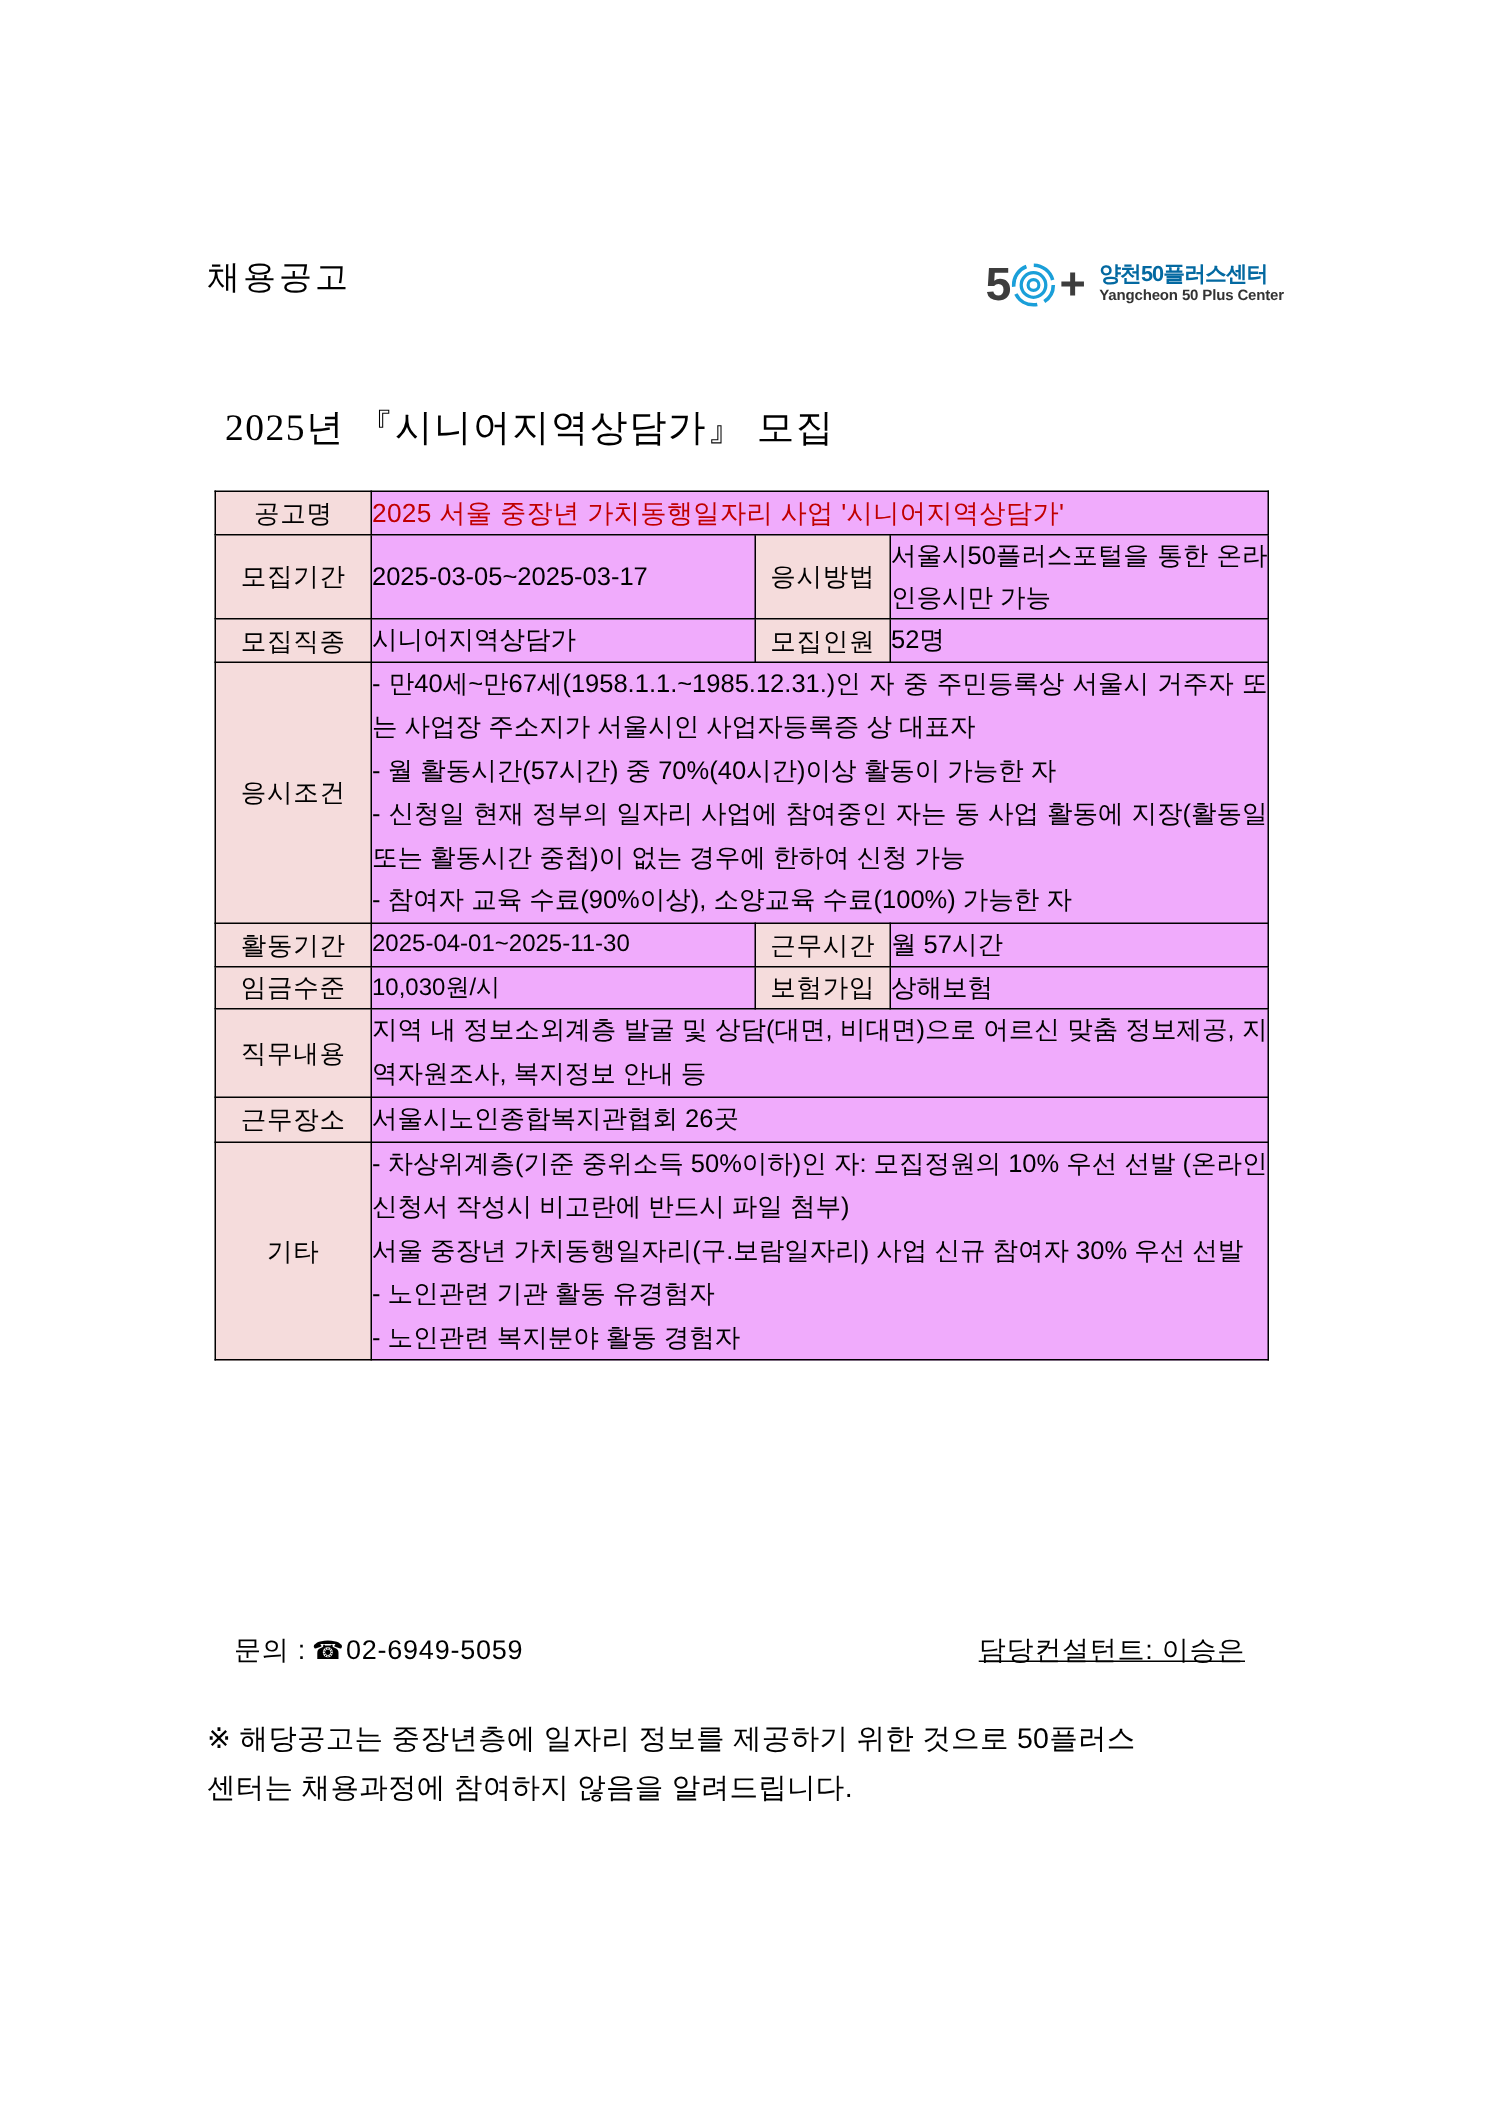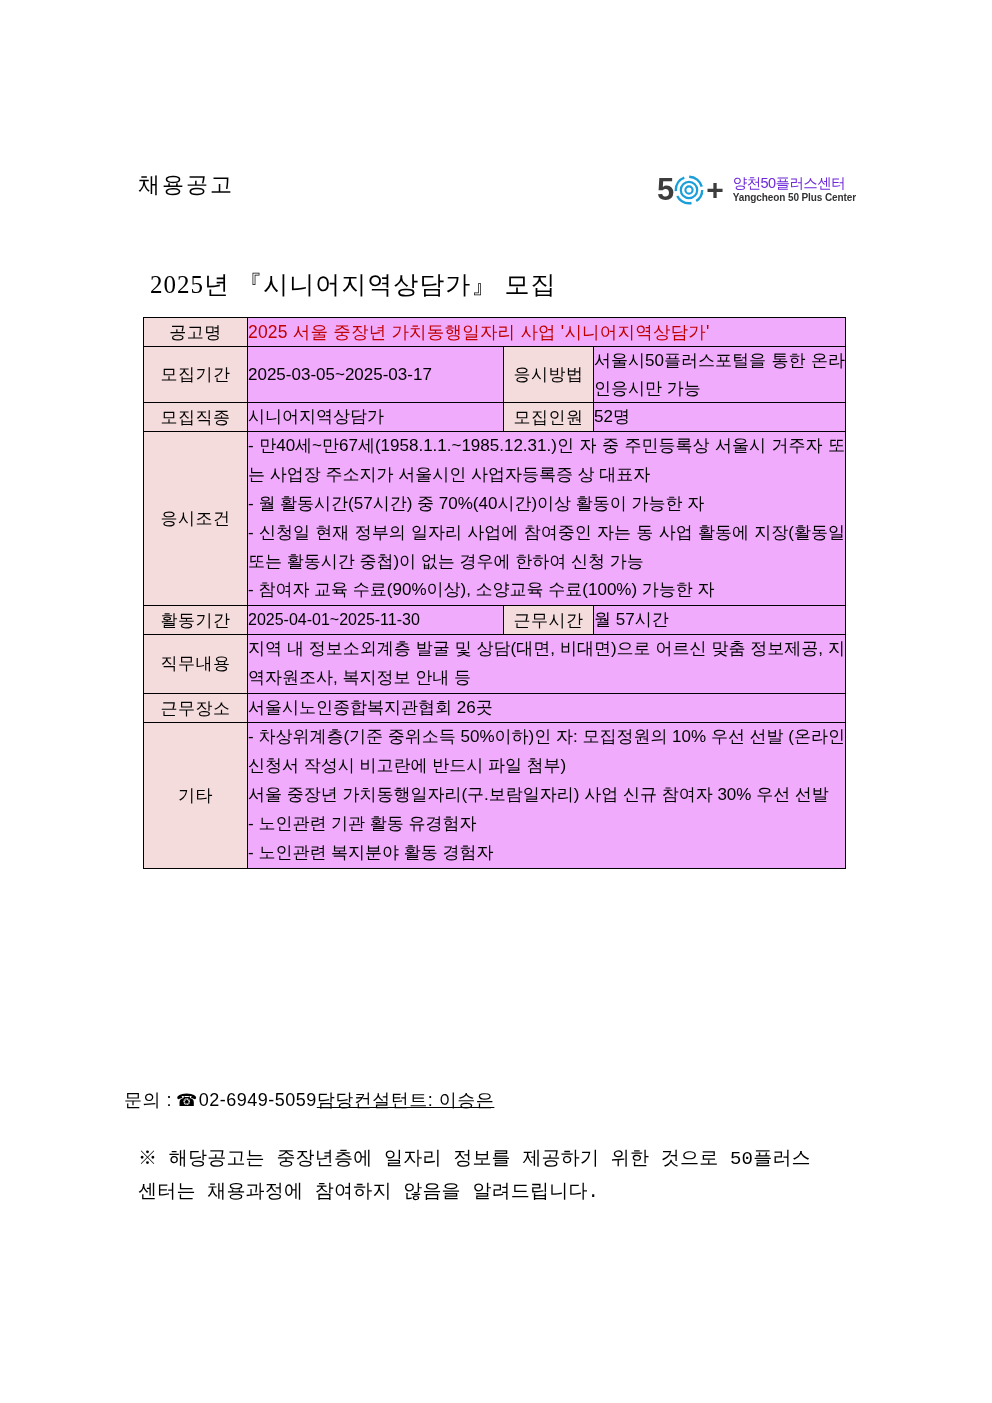--- a/index.html
+++ b/index.html
@@ -69,22 +69,22 @@
   .logo-plus {
     font-size: 30px;
     font-weight: bold;
     color: #3d3d3d;
     line-height: 1;
     margin-left: 1px;
   }
   .logo-text { line-height: 1.05; }
   .logo-ko {
     font-size: 14.5px;
-    font-weight: normal;
-    color: #6d28d9;
+    font-weight: bold;
+    color: #0369a1;
     letter-spacing: -0.6px;
     white-space: nowrap;
   }
   .logo-en {
     font-size: 10px;
     font-weight: bold;
     color: #333;
     letter-spacing: -0.1px;
     white-space: nowrap;
     margin-top: 2px;
@@ -99,21 +99,21 @@
     font-size: 25px;
     color: #000;
     letter-spacing: 1px;
     white-space: nowrap;
   }
 
   
   .notice-table {
     position: absolute;
     left: 143px;
-    top: 317px;
+    top: 327px;
     width: 702px;
     border-collapse: collapse;
     table-layout: fixed;
   }
   .notice-table td {
     border: 1px solid #000000;
     padding: 0;
     vertical-align: middle;
   }
   .lbl {
@@ -142,25 +142,25 @@
   }
   .val-block {
     padding: 9px 9px 10px 9px;
     line-height: 1.7;
   }
   .val-block .line { display: block; }
 
   
   .contact-row {
     position: absolute;
-    left: 124px;
+    left: 156px;
     top: 1088px;
     width: 710px;
     display: flex;
-    justify-content: flex-start;
+    justify-content: space-between;
     align-items: baseline;
     font-size: 18px;
     letter-spacing: 0.5px;
   }
   .contact-left { white-space: nowrap; }
   .phone-icon {
     font-size: 17px;
     margin: 0 1px 0 4px;
   }
   .contact-right { white-space: nowrap; margin-right: 36px; text-decoration: underline; }
@@ -169,21 +169,21 @@
     position: absolute;
     left: 138px;
     top: 1143px;
     width: 714px;
     font-size: 19px;
     line-height: 1.75;
     text-align: justify;
     text-justify: inter-character;
     letter-spacing: 0.2px;
   }
-  .disclaimer .line { display: block; font-family: Liberation Mono, monospace; }
+  .disclaimer .line { display: block; }
 </style>
 </head>
 <body>
 
 <div class="page">
 
   <div class="header-row">
     <div class="doc-kicker">채용공고</div>
 
     <div class="logo">
@@ -244,20 +244,26 @@
         </td>
       </tr>
 
       <tr>
         <td class="lbl">활동기간</td>
         <td class="val val-small">2025-04-01~2025-11-30</td>
         <td class="lbl">근무시간</td>
         <td class="val">월 57시간</td>
       </tr>
 
+      <tr>
+        <td class="lbl">임금수준</td>
+        <td class="val val-small">10,030원/시</td>
+        <td class="lbl">보험가입</td>
+        <td class="val">상해보험</td>
+      </tr>
 
       <tr>
         <td class="lbl">직무내용</td>
         <td class="val val-block val-just" colspan="3">
           <span class="line">지역 내 정보소외계층 발굴 및 상담(대면, 비대면)으로 어르신 맞춤 정보제공, 지역자원조사, 복지정보 안내 등</span>
         </td>
       </tr>
 
       <tr>
         <td class="lbl">근무장소</td>

